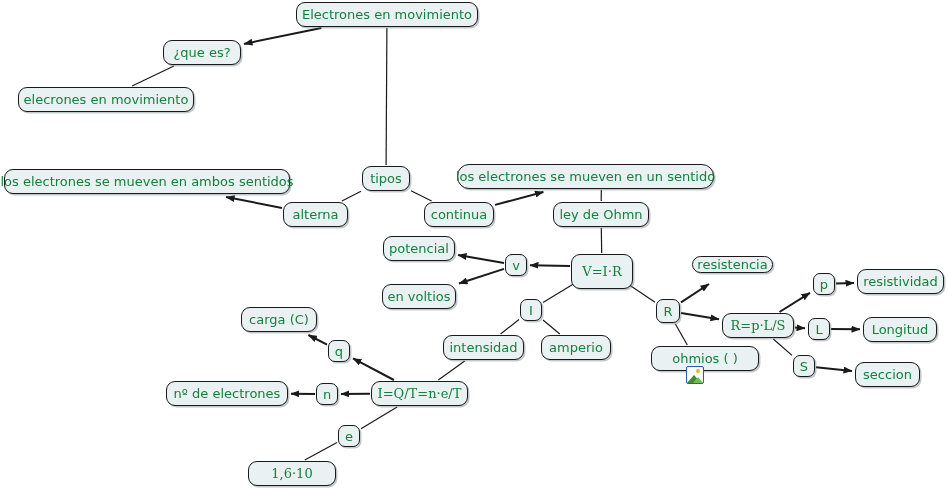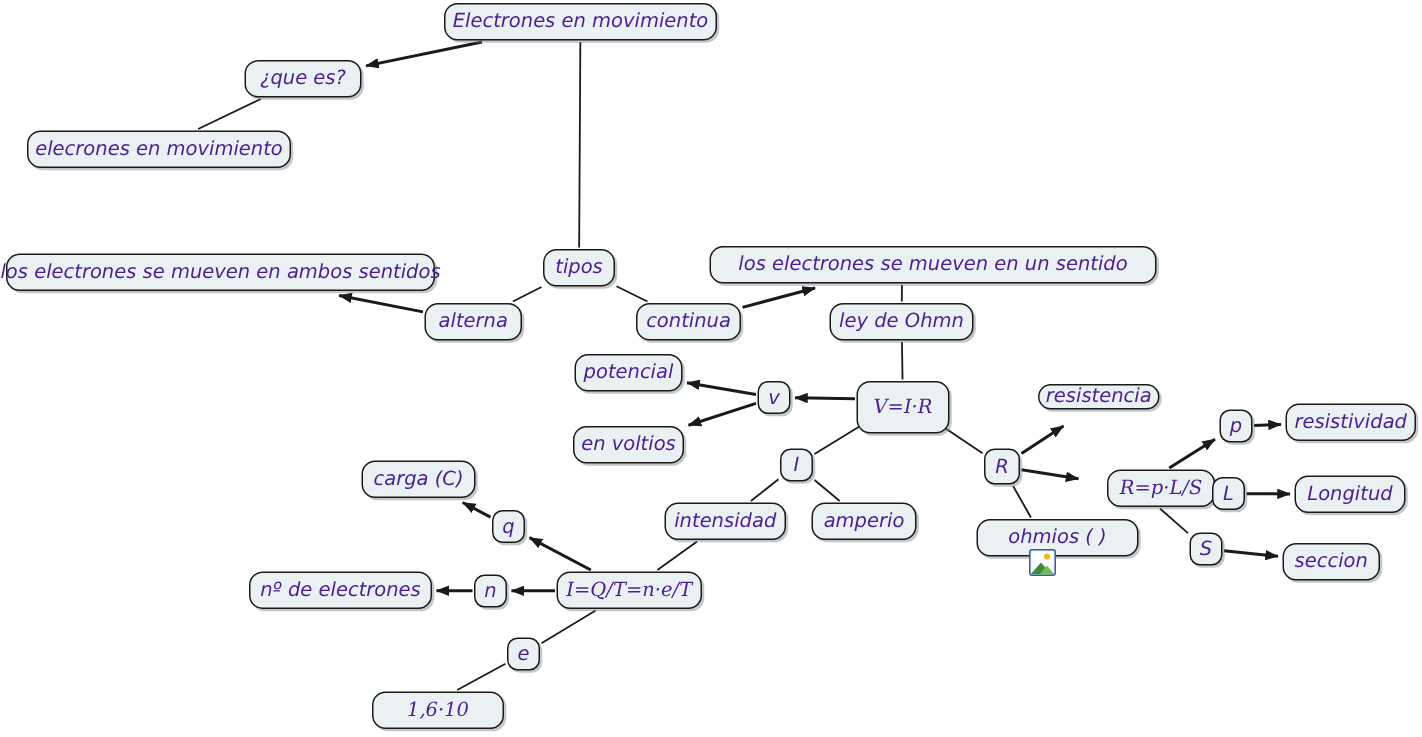--- a/index.html
+++ b/index.html
@@ -25,29 +25,28 @@
     width: 948px;
     height: 491px;
     pointer-events: none;
   }
   .node {
     position: absolute;
     box-sizing: border-box;
     background: #eaf1f3;
     border: 1.4px solid #1a1a1a;
     border-radius: 9px;
-    color: #4c1d95;
+    color: #15803d;
     font-size: 13px;
     line-height: 1;
     display: flex;
     align-items: center;
     justify-content: center;
     white-space: nowrap;
     box-shadow: 1.5px 1.5px 0 rgba(120,130,135,0.45);
-    font-style: italic;
   }
   .node.small {
     border-radius: 7px;
     font-size: 13px;
   }
   .node.formula {
     font-family: "DejaVu Serif", serif;
     font-size: 13px;
   }
   .broken-img {
@@ -139,35 +138,35 @@
         <line x1="397.1" y1="407.0" x2="361.0" y2="428.8" stroke="#1a1a1a" stroke-width="1.2"></line>
         <line x1="337.0" y1="442.5" x2="304.8" y2="460.0" stroke="#1a1a1a" stroke-width="1.2"></line>
       </g>
   </svg>
   <div id="node-layer">
       <div class="node" style="left: 296px; top: 2px; width: 182px; height: 25px;">Electrones en movimiento</div>
       <div class="node" style="left: 163px; top: 40px; width: 78px; height: 25px;">¿que es?</div>
       <div class="node" style="left: 18px; top: 87px; width: 176px; height: 25px;">elecrones en movimiento</div>
       <div class="node" style="left: 362px; top: 166px; width: 48px; height: 25px;">tipos</div>
       <div class="node" style="left: 4px; top: 169px; width: 286px; height: 25px;">los electrones se mueven en ambos sentidos</div>
-      <div class="node" style="left: 473px; top: 164px; width: 298px; height: 25px;">los electrones se mueven en un sentido</div>
+      <div class="node" style="left: 457px; top: 164px; width: 257px; height: 25px; border-radius: 12px;">los electrones se mueven en un sentido</div>
       <div class="node" style="left: 283px; top: 202px; width: 65px; height: 25px;">alterna</div>
       <div class="node" style="left: 424px; top: 202px; width: 70px; height: 25px;">continua</div>
       <div class="node" style="left: 553px; top: 202px; width: 96px; height: 25px;">ley de Ohmn</div>
       <div class="node" style="left: 383px; top: 236px; width: 72px; height: 25px;">potencial</div>
       <div class="node small" style="left: 505px; top: 254px; width: 22px; height: 22px;">v</div>
       <div class="node formula" style="left: 571px; top: 254px; width: 62px; height: 35px;">V=I·R</div>
       <div class="node" style="left: 692px; top: 256px; width: 81px; height: 17px;">resistencia</div>
       <div class="node small" style="left: 813px; top: 273px; width: 22px; height: 22px;">p</div>
       <div class="node" style="left: 857px; top: 269px; width: 87px; height: 25px;">resistividad</div>
       <div class="node" style="left: 382px; top: 284px; width: 74px; height: 25px;">en voltios</div>
       <div class="node" style="left: 241px; top: 307px; width: 76px; height: 25px;">carga (C)</div>
       <div class="node small" style="left: 520px; top: 299px; width: 22px; height: 22px;">I</div>
       <div class="node small" style="left: 656px; top: 299px; width: 24px; height: 24px;">R</div>
-      <div class="node formula" style="left: 738px; top: 313px; width: 72px; height: 25px;">R=p·L/S</div>
+      <div class="node formula" style="left: 722px; top: 313px; width: 72px; height: 25px;">R=p·L/S</div>
       <div class="node small" style="left: 808px; top: 318px; width: 22px; height: 22px;">L</div>
       <div class="node" style="left: 863px; top: 317px; width: 74px; height: 25px;">Longitud</div>
       <div class="node" style="left: 443px; top: 335px; width: 81px; height: 25px;">intensidad</div>
       <div class="node" style="left: 541px; top: 335px; width: 70px; height: 25px;">amperio</div>
       <div class="node small" style="left: 328px; top: 340px; width: 22px; height: 22px;">q</div>
       <div class="node" style="left: 651px; top: 346px; width: 108px; height: 25px;">ohmios ( )</div>
       <div class="node small" style="left: 793px; top: 355px; width: 22px; height: 22px;">S</div>
       <div class="node" style="left: 855px; top: 362px; width: 65px; height: 25px;">seccion</div>
       <div class="node" style="left: 166px; top: 381px; width: 122px; height: 25px;">nº de electrones</div>
       <div class="node small" style="left: 316px; top: 383px; width: 22px; height: 22px;">n</div>

